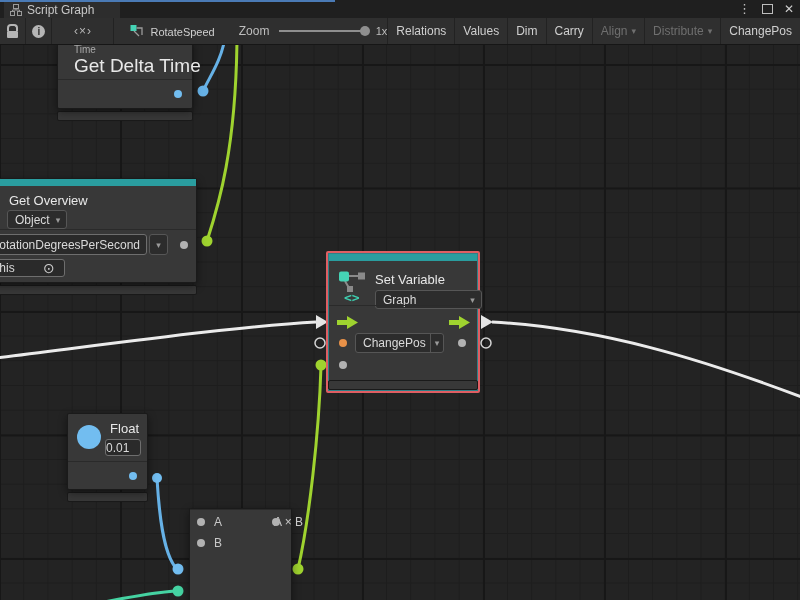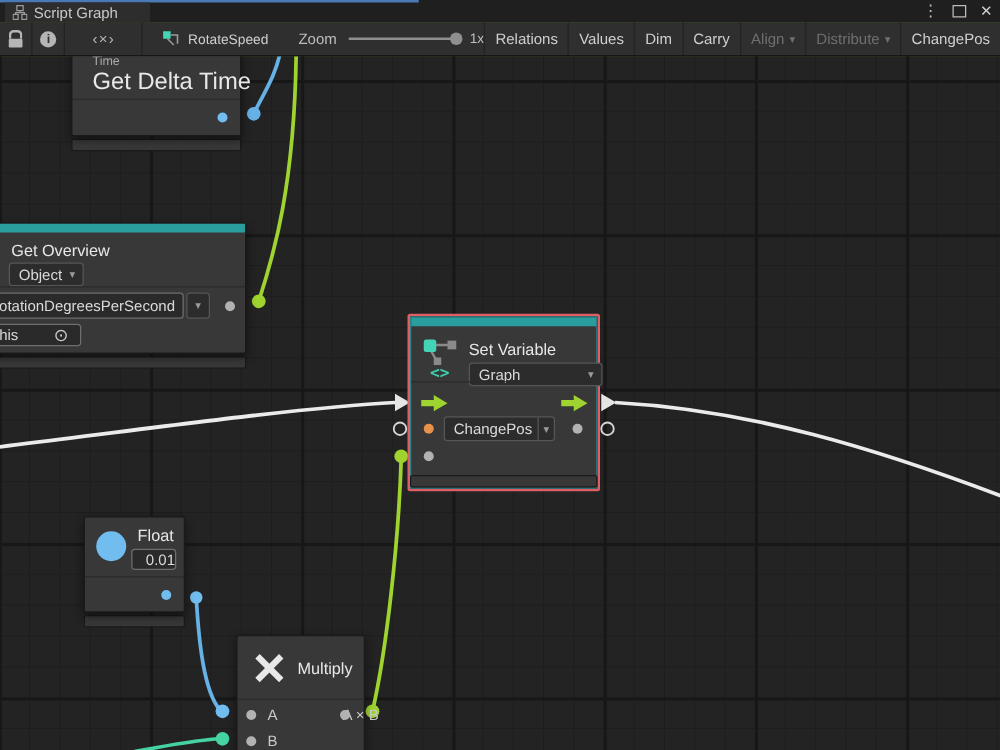--- a/index.html
+++ b/index.html
@@ -261,37 +261,31 @@
         </div>
         <div class="node-footer" style="margin:2px -1px 0 -1px;"></div>
       </div>
     </div>
 
     <div class="node" style="left:67px;top:368px;width:81px;">
       <div class="node-box">
         <div style="position:relative;height:47px;">
           <span class="float-icon" style="left:9px;top:11px;"></span>
           <div class="ntitle" style="right:8px;top:7px;left:auto;">Float</div>
-          <div class="nfield" style="right:6px;top:25px;left:auto;width:36px;height:17px;line-height:16px;text-align:right;">0.01</div>
+          <div class="nfield" style="right:6px;top:25px;left:auto;width:36px;height:17px;line-height:16px;text-align:left;">0.01</div>
         </div>
         <div class="node-divider" style="position:relative;height:27px;">
           <span class="dot blue" style="left:61px;top:10px;"></span>
         </div>
       </div>
       <div class="node-footer"></div>
     </div>
 
     <div class="node" style="left:189px;top:463px;width:103px;">
       <div class="node-box" style="height:120px;">
-        <div style="position:relative;height:50px;">
-          <svg width="27" height="27" viewBox="0 0 27 27" style="position:absolute;left:12px;top:12px;">
-            <path d="M4 4 L23 23 M23 4 L4 23" stroke="#e8e8e8" stroke-width="5"></path>
-          </svg>
-          <div class="ntitle" style="left:48px;top:18px;">Multiply</div>
-        </div>
         <div class="node-divider" style="position:relative;height:70px;">
           <span class="dot" style="left:7px;top:8px;"></span>
           <span class="plabel" style="left:24px;top:5px;">A</span>
           <span class="plabel" style="left:44px;top:5px;margin-left:40px;">A × B</span>
           <span class="dot" style="left:82px;top:8px;"></span>
           <span class="dot" style="left:7px;top:29px;"></span>
           <span class="plabel" style="left:24px;top:26px;">B</span>
         </div>
       </div>
     </div>

